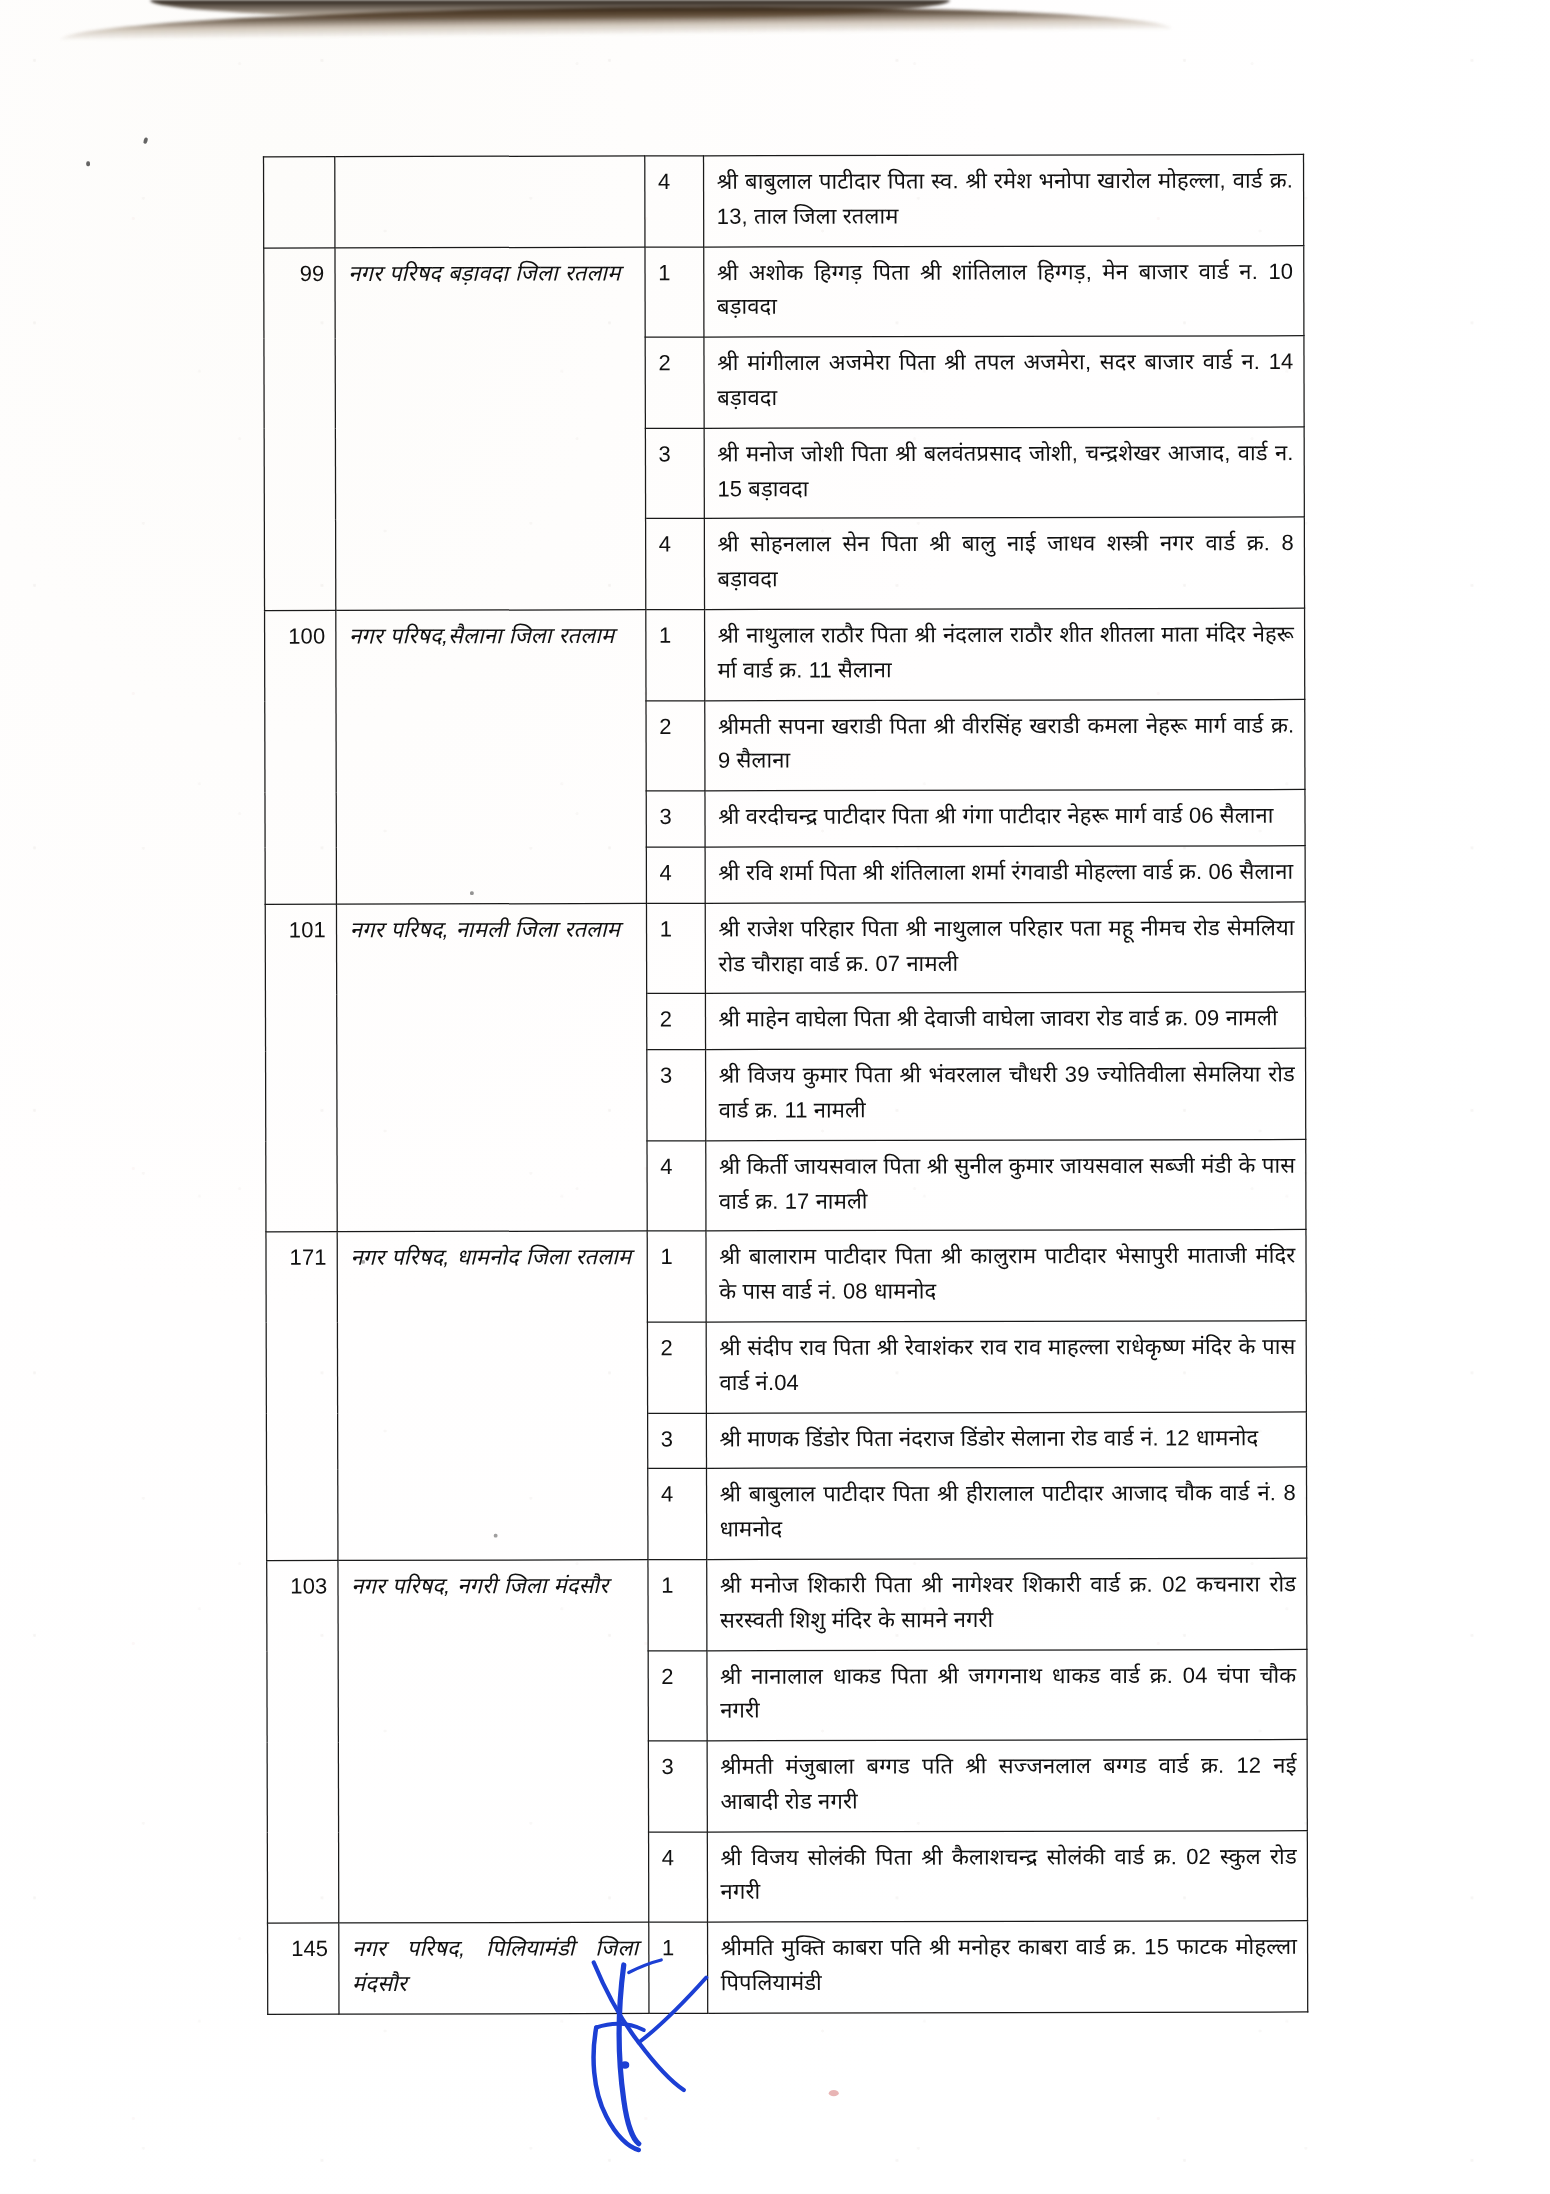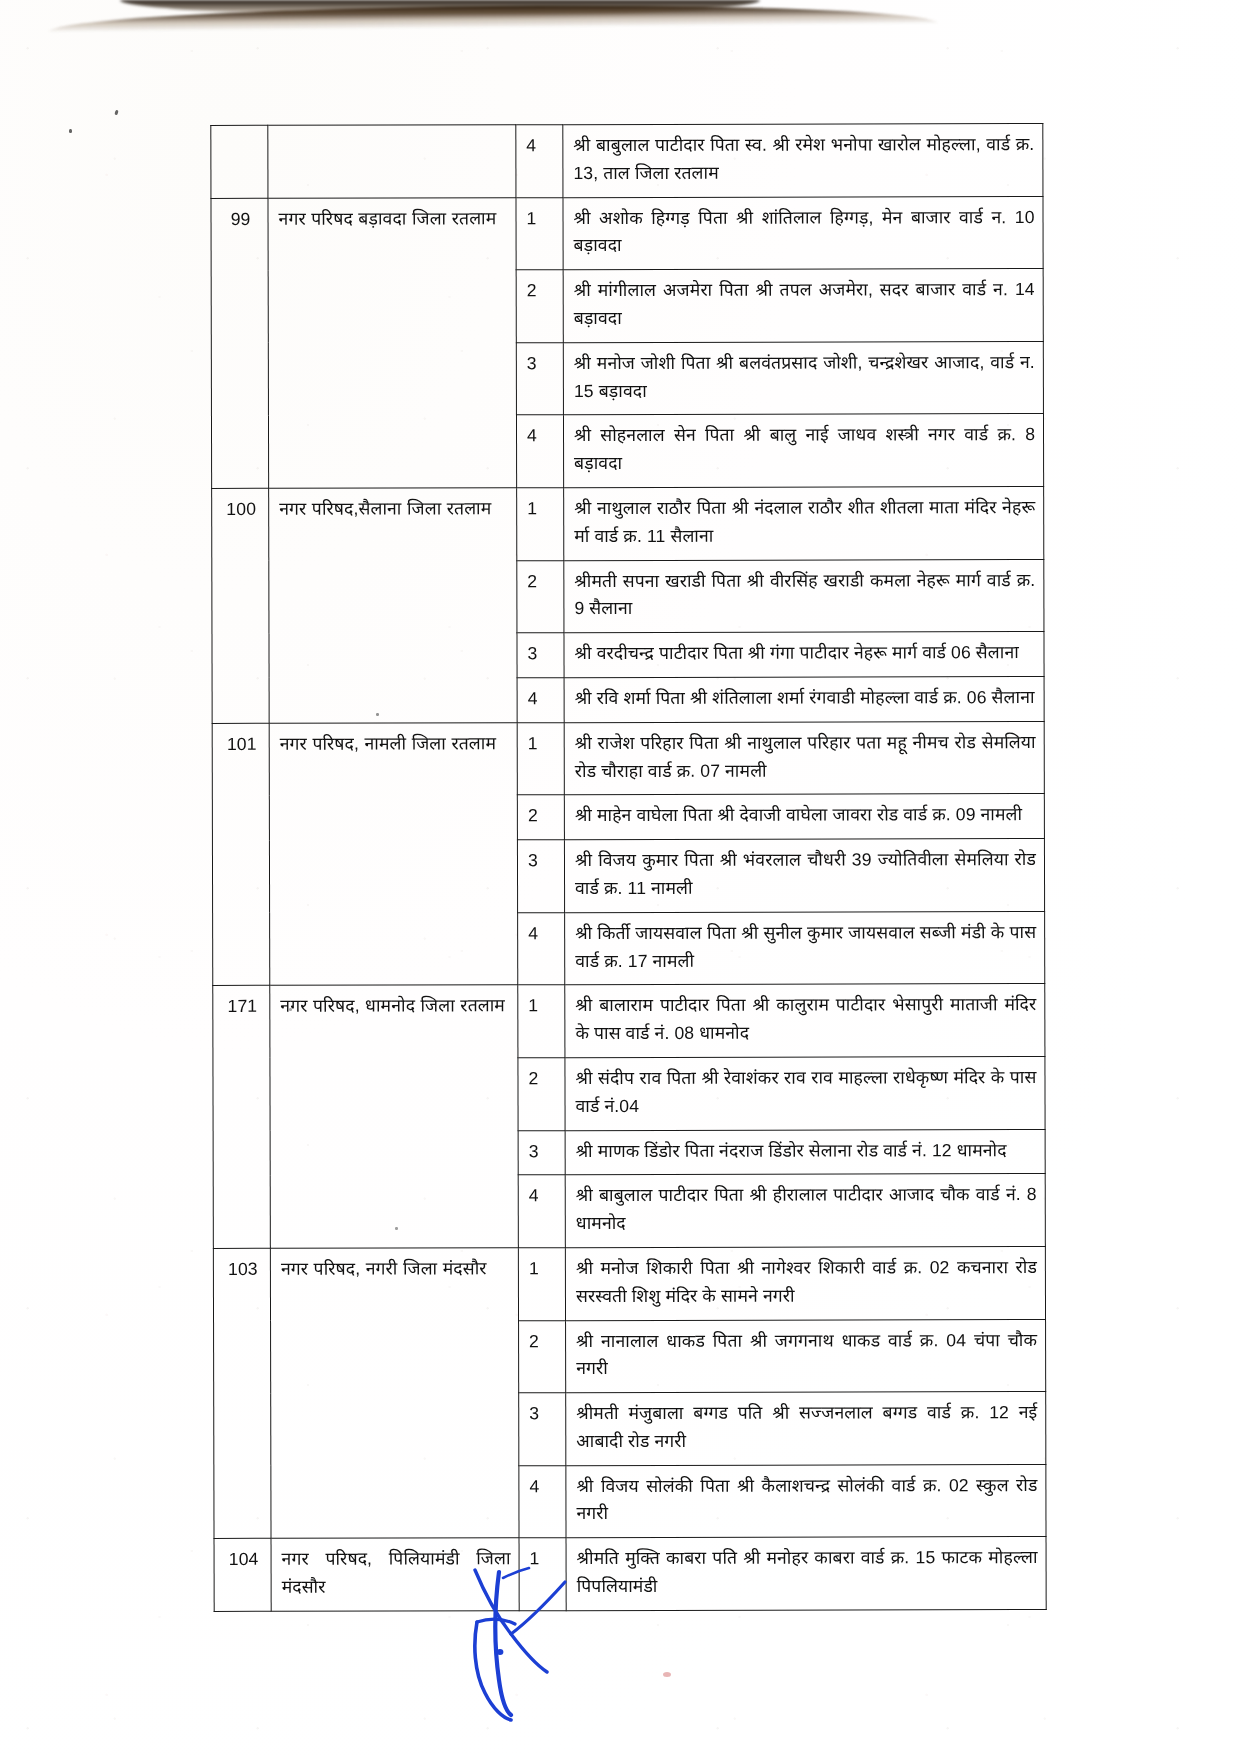--- a/index.html
+++ b/index.html
@@ -97,28 +97,29 @@
     line-height: 1.58;
     font-family: "Liberation Sans", "DejaVu Sans", sans-serif;
     letter-spacing: .1px;
   }
   col.c-sr    { width: 57px; }
   col.c-body  { width: 248px; }
   col.c-num   { width: 47px; }
   col.c-name  { width: 480px; }
 
   td.sr {
-    text-align: center;
+    text-align: right;
     padding-left: 9px;
     font-size: 17.2px;
   }
   td.body {
     text-align: justify;
     text-align-last: left;
     word-spacing: .5px;
+    font-style: italic;
   }
   td.num {
     text-align: left;
     padding-left: 8px;
     font-size: 17.2px;
   }
   td.name {
     text-align: justify;
     text-align-last: left;
   }
@@ -262,21 +263,21 @@
           </tr>
           <tr>
             <td class="num">3</td>
             <td class="name">श्रीमती मंजुबाला बग्गड पति श्री सज्जनलाल बग्गड वार्ड क्र. 12 नई आबादी रोड नगरी</td>
           </tr>
           <tr>
             <td class="num">4</td>
             <td class="name">श्री विजय सोलंकी पिता श्री कैलाशचन्द्र सोलंकी वार्ड क्र. 02 स्कुल रोड नगरी</td>
           </tr>
           <tr>
-            <td class="sr" rowspan="1">104</td>
+            <td class="sr" rowspan="1">145</td>
             <td class="body" rowspan="1">नगर परिषद, पिलियामंडी जिला मंदसौर</td>
             <td class="num">1</td>
             <td class="name">श्रीमति मुक्ति काबरा पति श्री मनोहर काबरा वार्ड क्र. 15 फाटक मोहल्ला पिपलियामंडी</td>
           </tr>
         </tbody>
     </table>
   </div>
 
   <svg id="signature" viewBox="0 0 130 170" xmlns="http://www.w3.org/2000/svg">
     <g fill="none" stroke="#1c3fd4" stroke-linecap="round" stroke-linejoin="round">

